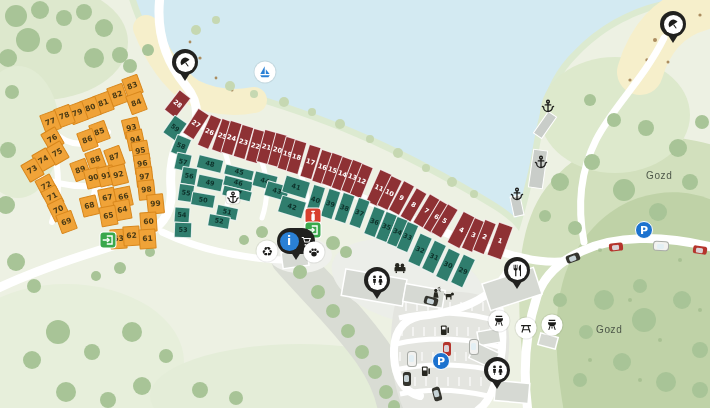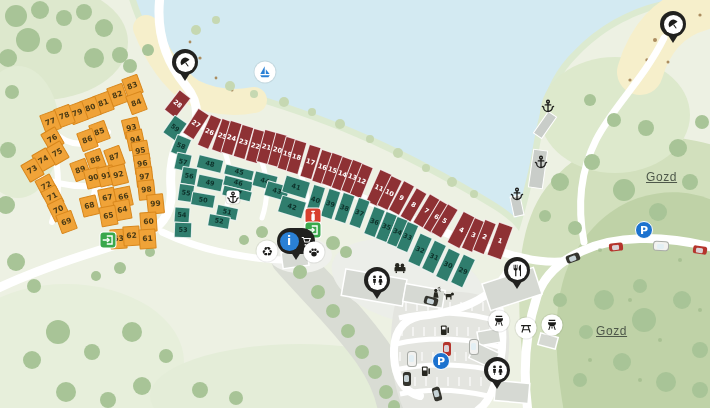--- a/index.html
+++ b/index.html
@@ -33,21 +33,21 @@
   .sqr{background:#d8402f;}
   .pcirc{width:16px;height:16px;background:#1c72cf;border-radius:50%;color:#fff;
        font:700 11px "DejaVu Sans",sans-serif;display:flex;align-items:center;justify-content:center;
        border:1.5px solid #fff;box-sizing:content-box;}
   .asm{width:13px;height:13px;background:#fff;border-radius:3px;display:flex;align-items:center;justify-content:center;box-shadow:0 0 0 1px rgba(0,0,0,.1);}
   .car{position:absolute;width:14px;height:8px;border-radius:2.5px;}
   .car::after{content:"";position:absolute;left:3px;top:1.5px;width:7px;height:5px;border-radius:1.5px;background:rgba(225,238,244,.85);}
   .car-red{background:#b5342c;}
   .car-white{background:#f2f2f0;box-shadow:0 0 0 1px #a9aca7;}
   .car-black{background:#35352f;}
-  .gozd{position:absolute;font-size:12px;color:#4e584a;letter-spacing:.6px;text-decoration:underline;}
+  .gozd{position:absolute;font-size:10px;color:#4e584a;letter-spacing:.6px;}
 </style>
 </head>
 <body>
 
 <div class="stage">
 
   <svg class="base" width="710" height="408" viewBox="0 0 710 408">
 
     <rect width="710" height="408" fill="#d3eaf2"></rect>
 

